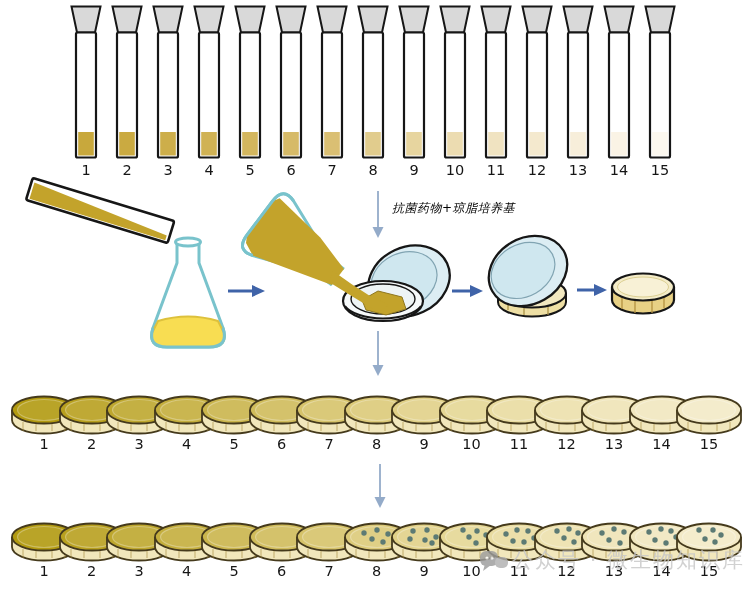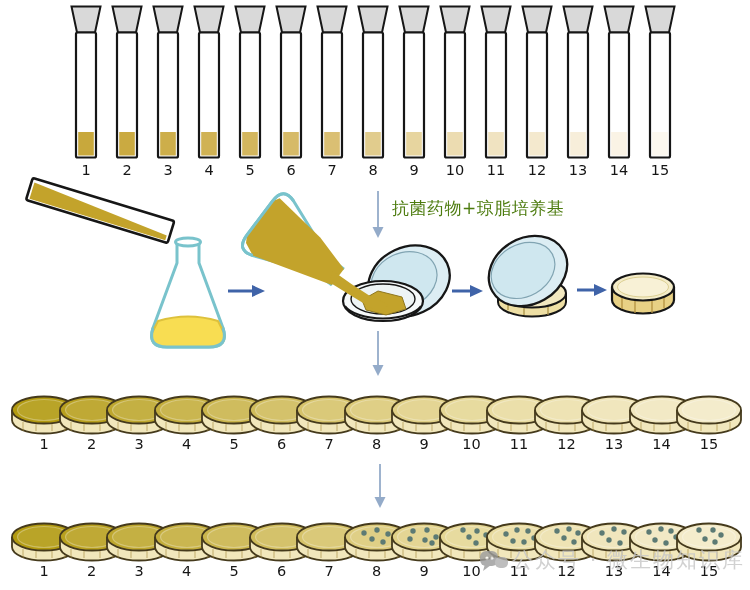--- a/index.html
+++ b/index.html
@@ -7,23 +7,24 @@
     position:relative;width:750px;height:590px;background:#ffffff;overflow:hidden;
     font-family:"Liberation Sans", sans-serif;
   }
   .layer{position:absolute;left:0;top:0;width:750px;height:590px;}
   .num{
     position:absolute;width:40px;text-align:center;
     font-size:14.5px;color:#151515;line-height:16px;
     font-family:"DejaVu Sans", "Liberation Sans", sans-serif;
   }
   .step-label{
-    position:absolute;font-size:17px;color:#4d7c0f;line-height:19px;
+    position:absolute;font-size:12px;color:#000000;line-height:19px;
     letter-spacing:0.5px;white-space:nowrap;
     font-family:"DejaVu Sans", "Liberation Sans", sans-serif;
+    font-style:italic;
   }
   .tube-wrap{position:absolute;width:34px;height:158px;}
   .dish-wrap{position:absolute;width:70px;height:46px;}
   .watermark{
     position:absolute;left:479px;top:546px;z-index:30;display:flex;align-items:center;gap:1px;
     opacity:0.82;pointer-events:none;
   }
   .watermark .wm-text{
     font-size:21px;color:#c7c7c7;letter-spacing:2px;white-space:nowrap;
     font-family:"DejaVu Sans", "Liberation Sans", sans-serif;

